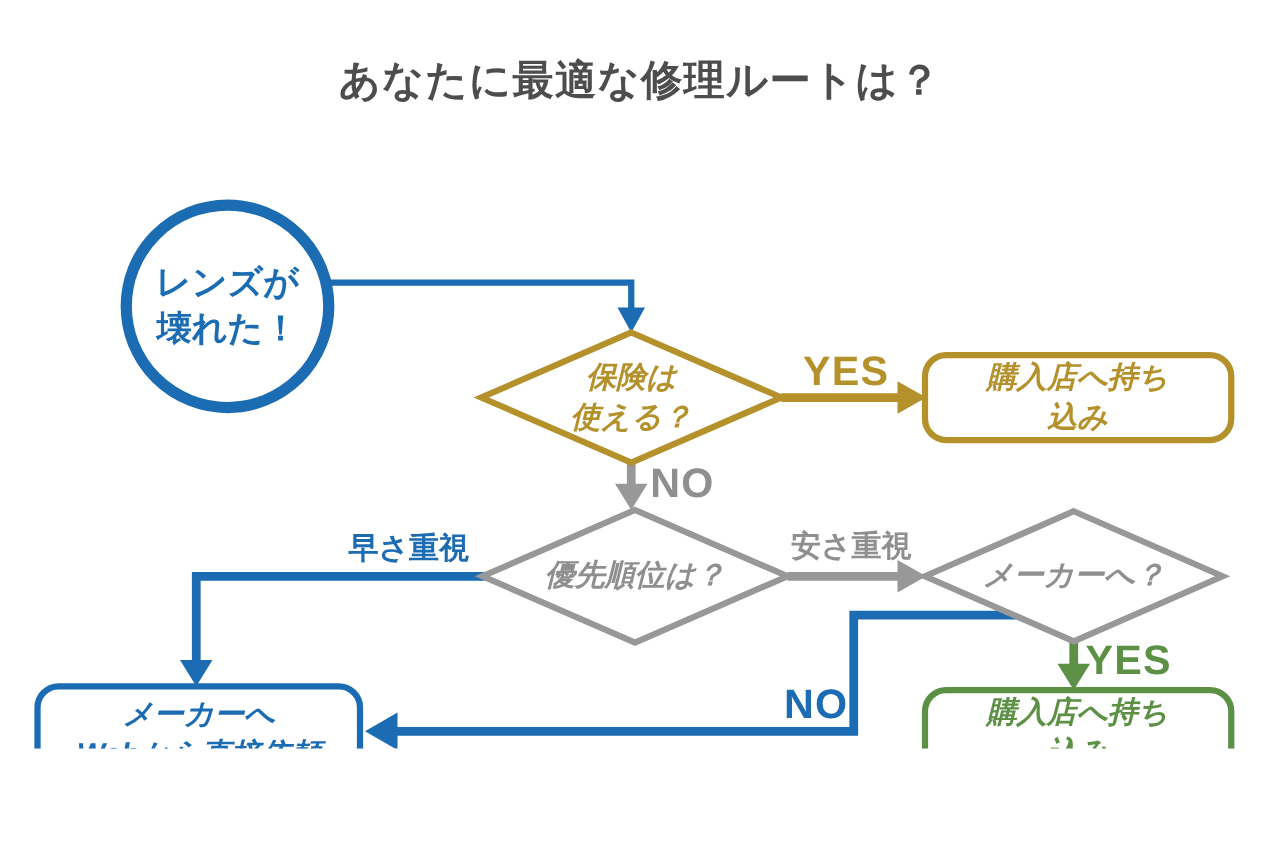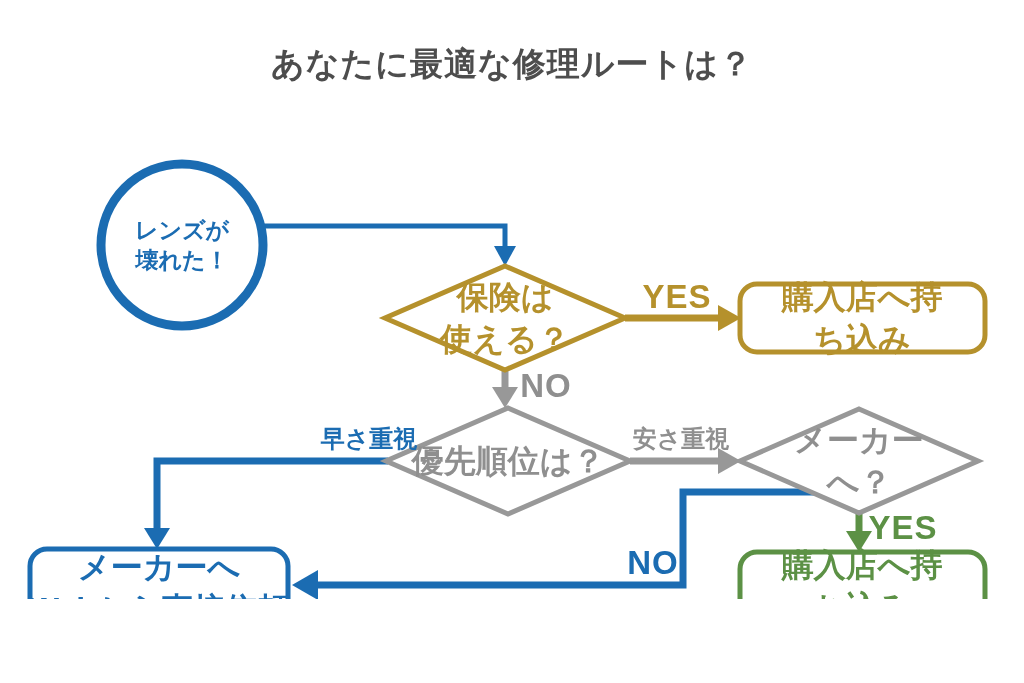--- a/index.html
+++ b/index.html
@@ -37,22 +37,22 @@
     transform: translate(-50%, -50%);
     white-space: pre-line;
     text-align: center;
     font-weight: bold;
     line-height: 1.32;
   }
   .lbl-blue  { color: #1b6cb2; }
   .lbl-gold  { color: #b5912c; }
   .lbl-gray  { color: #8f8f8f; }
   .lbl-green { color: #5c9145; }
-  .fs-node   { font-size: 32px; }
-  .fs-circle { font-size: 23px; }
+  .fs-node   { font-size: 24px; font-style: italic; }
+  .fs-circle { font-size: 28px; }
   .fs-edge   { font-size: 33px; letter-spacing: 1px; }
   .fs-branch { font-size: 24px; }
 </style>
 </head>
 <body>
 
 <div class="canvas">
 
   <h1 class="page-title">あなたに最適な修理ルートは？</h1>
 
@@ -101,23 +101,23 @@
 使える？</div>
 
   <div class="lbl lbl-gold fs-edge" style="left:677px; top:297px;">YES</div>
 
   <div class="lbl lbl-gold fs-node" style="left:862px; top:318px;">購入店へ持ち込み</div>
 
   <div class="lbl lbl-gray fs-edge" style="left:546px; top:386px;">NO</div>
 
   <div class="lbl lbl-gray fs-node" style="left:508px; top:461px;">優先順位は？</div>
 
-  <div class="lbl lbl-blue fs-branch" style="left:327px; top:439px;margin-left:42px;">早さ重視</div>
+  <div class="lbl lbl-blue fs-branch" style="left:327px; top:439px;">早さ重視</div>
 
-  <div class="lbl lbl-gray fs-branch" style="left:681px; top:439px;">安さ重視</div>
+  <div class="lbl lbl-gray fs-branch" style="left:681px; top:439px;font-family:Liberation Serif, serif;">安さ重視</div>
 
   <div class="lbl lbl-gray fs-node" style="left:859px; top:461px;">メーカーへ？</div>
 
   <div class="lbl lbl-green fs-edge" style="left:903px; top:528px;">YES</div>
 
   <div class="lbl lbl-green fs-node" style="left:862px; top:586px;">購入店へ持ち込み</div>
 
   <div class="lbl lbl-blue fs-edge" style="left:653px; top:563px;">NO</div>
 
   <div class="lbl lbl-blue fs-node" style="left:159px; top:588px;">メーカーへ

